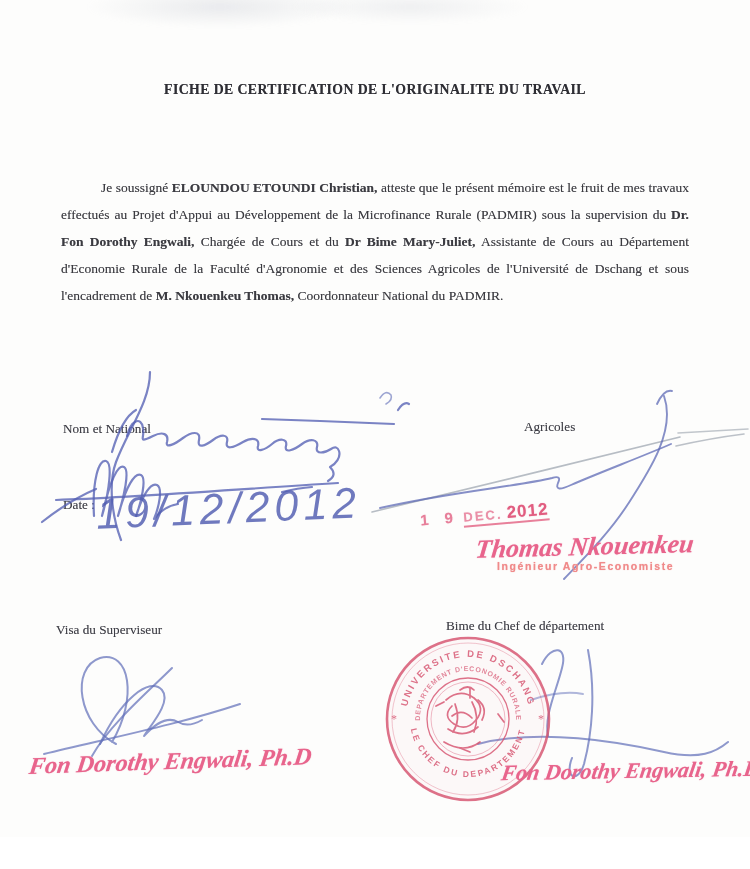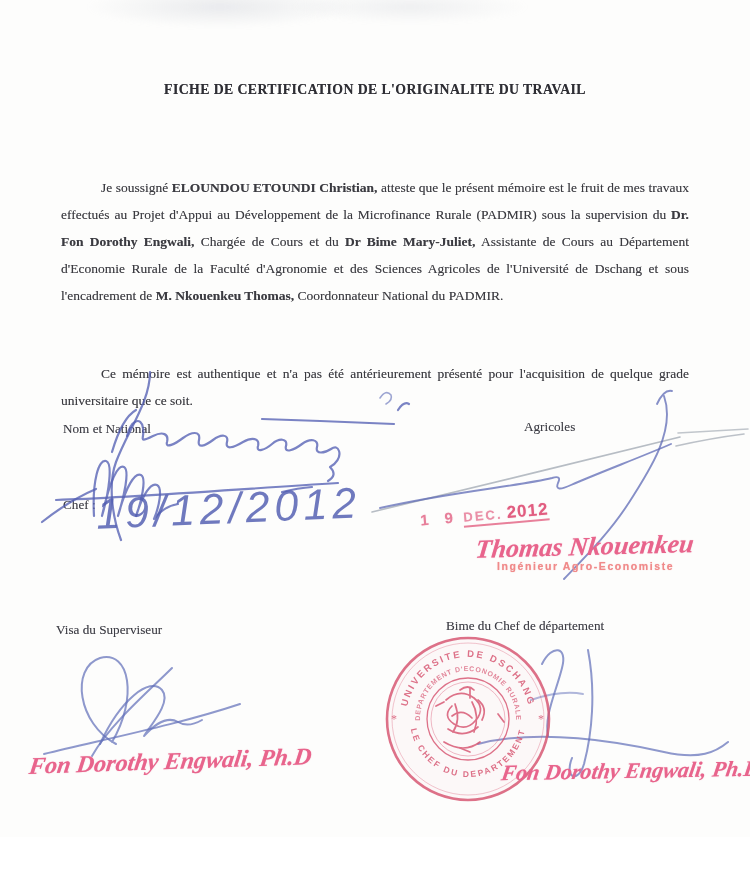--- a/index.html
+++ b/index.html
@@ -87,25 +87,24 @@
 
 <div class="page">
 
   <div class="smudge"></div>
   <div class="smudge2"></div>
 
   <div class="title">FICHE DE CERTIFICATION DE L'ORIGINALITE DU TRAVAIL</div>
 
   <p class="para p1"><span>Je soussigné </span><span class="b">ELOUNDOU ETOUNDI Christian,</span><span> atteste que le présent mémoire est le fruit de mes travaux effectués au Projet d'Appui au Développement de la Microfinance Rurale (PADMIR) sous la supervision du </span><span class="b">Dr. Fon Dorothy Engwali,</span><span> Chargée de Cours et du </span><span class="b">Dr Bime Mary-Juliet,</span><span> Assistante de Cours au Département d'Economie Rurale de la Faculté d'Agronomie et des Sciences Agricoles de l'Université de Dschang et sous l'encadrement de </span><span class="b">M. Nkouenkeu Thomas,</span><span> Coordonnateur National du PADMIR.</span></p>
 
-  <p class="para p2">Ce mémoire est authentique et n'a pas été antérieurement présenté pour l'acquisition de quelque grade universitaire que ce soit.</p>
 
   <div class="lbl lbl-nom">Nom et National</div>
   <div class="lbl lbl-encadreur">Agricoles</div>
-  <div class="lbl lbl-date">Chef :</div>
+  <div class="lbl lbl-date">Date :</div>
   <div class="lbl lbl-visa-sup">Visa du Superviseur</div>
   <div class="lbl lbl-visa-chef">Bime du Chef de département</div>
 
   <svg class="overlay" width="750" height="869" viewBox="0 0 750 869">
 
     <g fill="none" stroke="#5560b4" stroke-opacity=".78" stroke-width="2.2" stroke-linecap="round" stroke-linejoin="round">
       <path d="M112,452 q10,-34 24,-42"></path>
       <path d="M127,436 c4,-16 14,-20 16,-8 c2,10 -6,16 10,8 c10,-5 16,-2 14,6 c-2,7 8,2 16,-4 c8,-6 18,-8 16,2 c-2,9 6,6 14,0 c8,-6 16,-6 14,2 c-2,8 6,6 16,0 c9,-5 17,-4 15,4 c-2,7 7,4 14,-2 c7,-6 16,-6 14,2 c-2,8 8,4 16,-2 c8,-6 17,-5 15,3 c-2,8 8,6 14,2 q6,-4 8,2 c2,6 -3,13 -9,16 q8,8 -2,14"></path>
       <path d="M262,419 q65,2 132,5"></path>
       <path d="M398,410 q6,-9 11,-6"></path>

